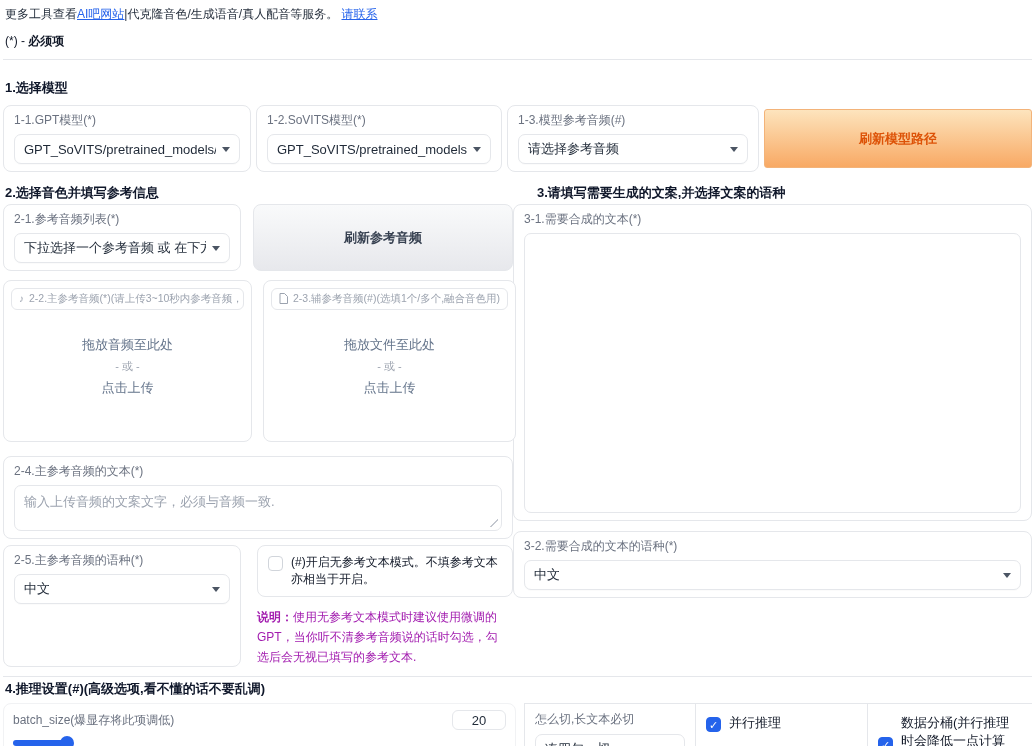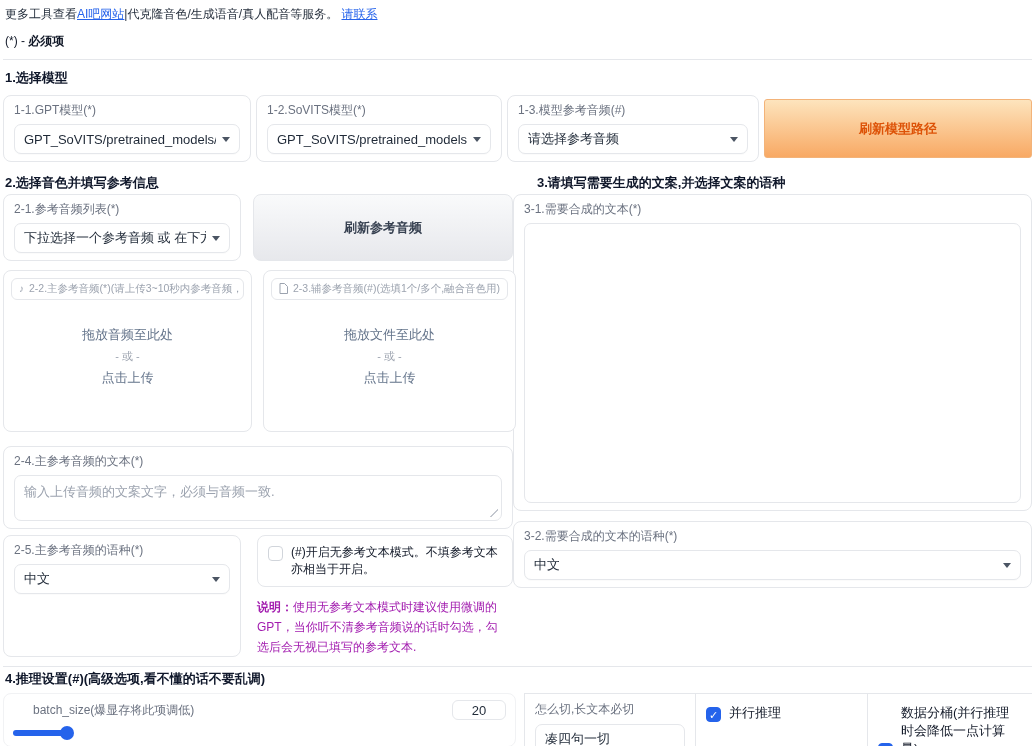--- a/index.html
+++ b/index.html
@@ -12,21 +12,21 @@
 
   
   .topbar { font-size:12px; color:#1f2937; padding-left:2px; }
   .topbar a { color:#2563eb; text-decoration:underline; cursor:pointer; }
 
   .legend { margin-top:11px; padding-left:2px; font-size:12px; line-height:15px; color:#111827; }
   .legend b { font-weight:bold; }
 
   .divider { border-top:1px solid #e5e7eb; margin-top:10px; }
 
-  h2.sec-title { font-size:13px; font-weight:bold; color:#0f172a; margin-top:9px; padding-left:2px; }
+  h2.sec-title { font-size:13px; font-weight:bold; color:#0f172a; margin-top:19px; padding-left:2px; }
 
   
   .block { border:1px solid #e5e7eb; border-radius:8px; background:#fff; padding:7px 10px; }
   .field-label { font-size:12px; color:#6b7280; line-height:14px; margin-bottom:7px;
                  white-space:nowrap; overflow:hidden; }
 
   
   .select { height:30px; border:1px solid #e5e7eb; border-radius:7px; background:#fff;
             display:flex; align-items:center; padding:0 9px; font-size:13px; color:#1f2937;
             box-shadow:0 1px 1px rgba(0,0,0,0.02); cursor:pointer; }
@@ -85,35 +85,35 @@
   
   .block-31 .big-textarea { border:1px solid #e5e7eb; border-radius:7px; background:#fff; height:280px; cursor:text; }
   .block-32 { margin-top:10px; }
 
   
   .sec4 { margin-top:9px; border-top:1px solid #e5e7eb; padding-top:3px; }
   .sec4-title { font-size:13px; font-weight:bold; color:#0f172a; padding-left:2px; }
   .sec4-grid { display:grid; grid-template-columns:513px 1fr; gap:8px; margin-top:5px; }
 
   .slider-block { border:1px solid #f1f2f4; border-radius:8px; background:#fff; padding:6px 9px; }
-  .slider-head { display:flex; align-items:center; justify-content:space-between;margin-left:20px; }
+  .slider-head { display:flex; align-items:center; justify-content:space-between; }
   .num-input { width:54px; height:20px; border:1px solid #e5e7eb; border-radius:6px;
                font-size:13px; color:#1f2937; display:flex; align-items:center; justify-content:center;
                background:#fff; cursor:text; }
   .slider { position:relative; height:14px; margin-top:6px; cursor:pointer; }
   .slider .fill { position:absolute; top:4px; left:0; height:6px; background:#2563eb; border-radius:3px; }
   .slider .handle { position:absolute; top:0; width:14px; height:14px; border-radius:50%; background:#2563eb; }
   .fill-batch { width:11%; } .handle-batch { left:calc(11% - 7px); }
 
   .s4-table { border-top:1px solid #e5e7eb; border-left:1px solid #e5e7eb; }
   .s4-row1 { display:grid; grid-template-columns:170px 172px 1fr; }
   .s4-cell { padding:8px 10px; }
   .s4-cell + .s4-cell { border-left:1px solid #e5e7eb; }
   .s4-cell .select { width:150px; margin-top:7px; }
-  .chk-inline { display:flex; gap:8px; align-items:flex-end; margin-top:2px; }
+  .chk-inline { display:flex; gap:8px; align-items:center; margin-top:2px; }
   .chk-inline .chk-label { font-size:13px; line-height:18px; }
 </style>
 </head>
 <body>
 
 <div class="page">
 
   <div class="topbar">
     <span>更多工具查看</span><a>AI吧网站</a><span>|代克隆音色/生成语音/真人配音等服务。</span> <a>请联系</a>
   </div>

